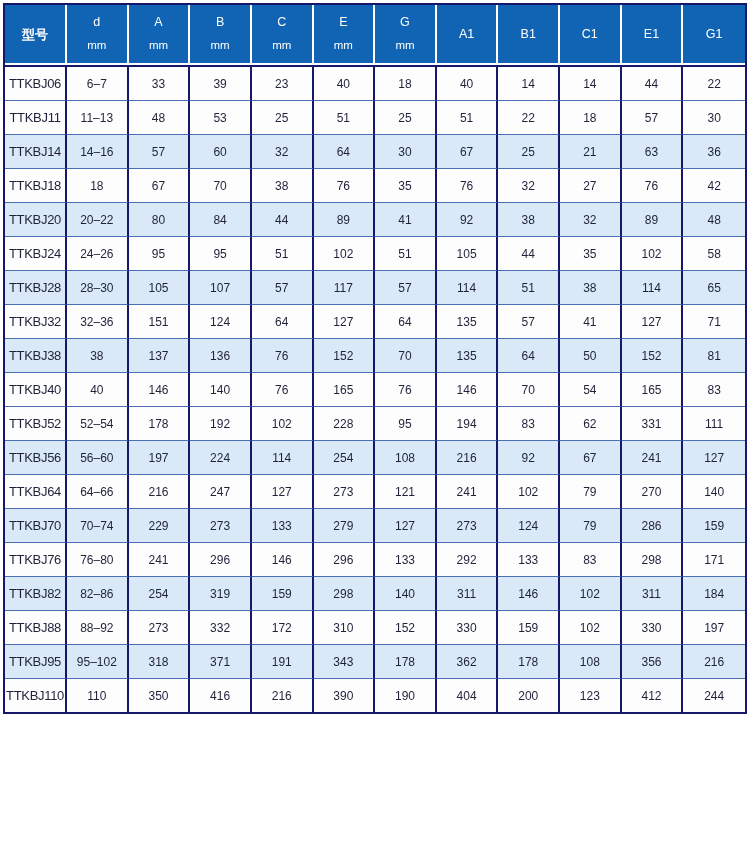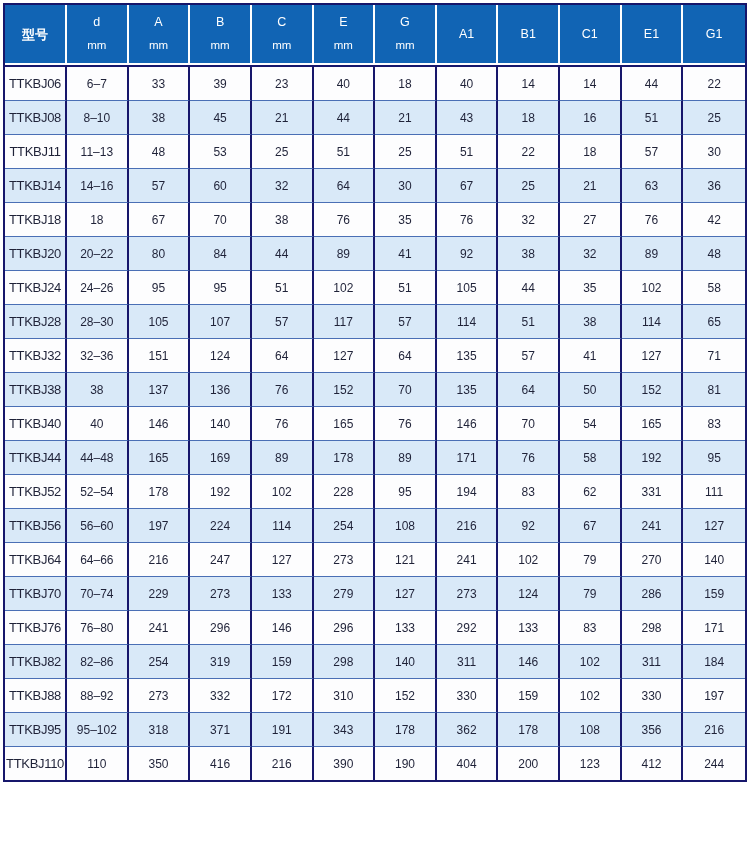--- a/index.html
+++ b/index.html
@@ -153,34 +153,20 @@
             <td>39</td>
             <td>23</td>
             <td>40</td>
             <td>18</td>
             <td>40</td>
             <td>14</td>
             <td>14</td>
             <td>44</td>
             <td>22</td>
           </tr>
-          <tr class="row-odd">
-            <td class="model-cell">TTKBJ08</td>
-            <td>8–10</td>
-            <td>38</td>
-            <td>45</td>
-            <td>21</td>
-            <td>44</td>
-            <td>21</td>
-            <td>43</td>
-            <td>18</td>
-            <td>16</td>
-            <td>51</td>
-            <td>25</td>
-          </tr>
           <tr class="row-even">
             <td class="model-cell">TTKBJ11</td>
             <td>11–13</td>
             <td>48</td>
             <td>53</td>
             <td>25</td>
             <td>51</td>
             <td>25</td>
             <td>51</td>
             <td>22</td>
@@ -293,34 +279,20 @@
             <td>140</td>
             <td>76</td>
             <td>165</td>
             <td>76</td>
             <td>146</td>
             <td>70</td>
             <td>54</td>
             <td>165</td>
             <td>83</td>
           </tr>
-          <tr class="row-odd">
-            <td class="model-cell">TTKBJ44</td>
-            <td>44–48</td>
-            <td>165</td>
-            <td>169</td>
-            <td>89</td>
-            <td>178</td>
-            <td>89</td>
-            <td>171</td>
-            <td>76</td>
-            <td>58</td>
-            <td>192</td>
-            <td>95</td>
-          </tr>
           <tr class="row-even">
             <td class="model-cell">TTKBJ52</td>
             <td>52–54</td>
             <td>178</td>
             <td>192</td>
             <td>102</td>
             <td>228</td>
             <td>95</td>
             <td>194</td>
             <td>83</td>

